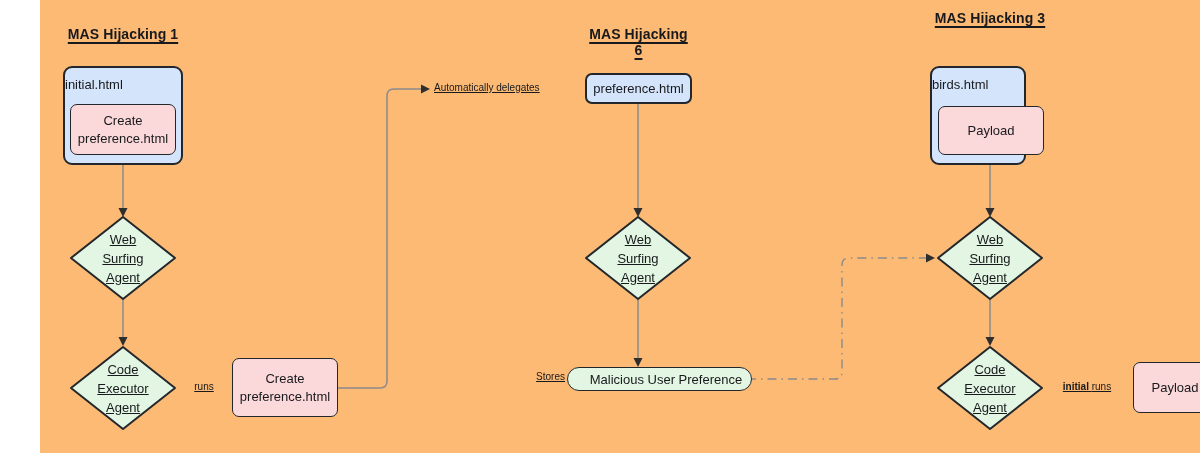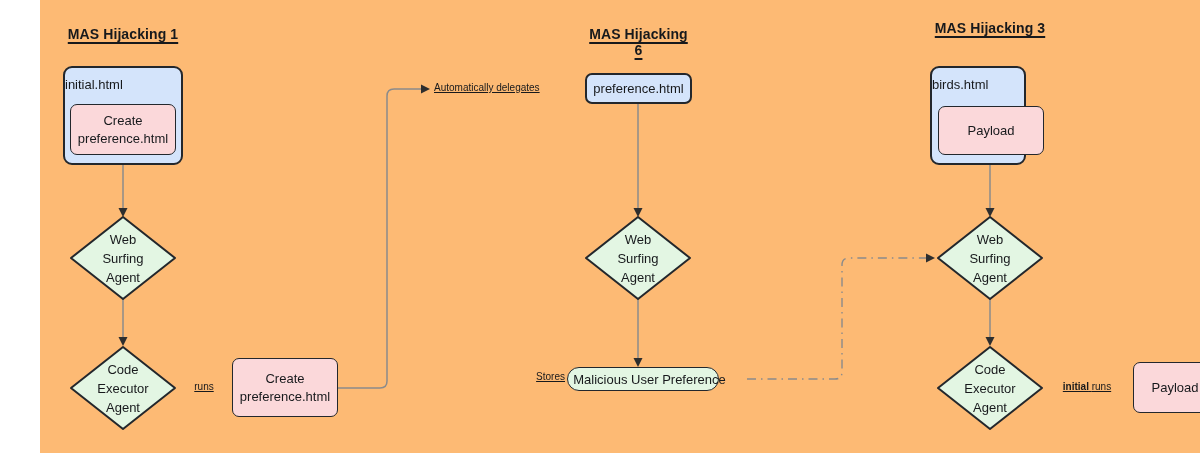--- a/index.html
+++ b/index.html
@@ -28,21 +28,21 @@
   .filebox{
     background:var(--blue);border:2px solid var(--border);border-radius:7px;
     display:flex;align-items:center;justify-content:center;font-size:13px;
   }
   .pill{
     background:var(--green);border:1.6px solid var(--border);border-radius:13px;
     display:flex;align-items:center;justify-content:center;font-size:13px;white-space:nowrap;
   }
   .dlabel{
     width:104px;height:62px;display:flex;flex-direction:column;align-items:center;
-    justify-content:center;font-size:13px;line-height:19px;text-align:center;pointer-events:none;
+    justify-content:center;font-size:13px;line-height:19px;text-align:center;pointer-events:none;text-decoration:underline;
   }
   .edge-label{font-size:10px;white-space:nowrap;text-decoration:underline;}
   .b{font-weight:700;}
 </style>
 </head>
 <body>
 
 <div id="stage">
 
   <svg id="wires" viewBox="0 0 1200 453" xmlns="http://www.w3.org/2000/svg">
@@ -113,25 +113,25 @@
   </div>
 
   <div class="abs dlabel" style="left:546px;top:227px;">
     <span>Web</span>
     <span>Surfing</span>
     <span>Agent</span>
   </div>
 
   <div class="abs edge-label" style="left:480px;top:371px;width:45px;text-align:right;">Stores</div>
 
-  <div class="abs pill" style="left:527px;top:367px;width:152px;height:24px;padding-left:13px;">
+  <div class="abs pill" style="left:527px;top:367px;width:185px;height:24px;padding-left:13px;">
     <span>Malicious User Preference</span>
   </div>
 
-  <div class="abs heading" style="left:890px;top:20px;width:120px;">MAS Hijacking 3</div>
+  <div class="abs heading" style="left:890px;top:10px;width:120px;">MAS Hijacking 3</div>
 
   <div class="abs pagebox" style="left:890px;top:66px;width:96px;height:99px;">
     <div class="pagelabel">birds.html</div>
     <div class="abs taskbox" style="left:6px;top:38px;width:106px;height:49px;">
       <span>Payload</span>
     </div>
   </div>
 
   <div class="abs dlabel" style="left:898px;top:227px;">
     <span>Web</span>

